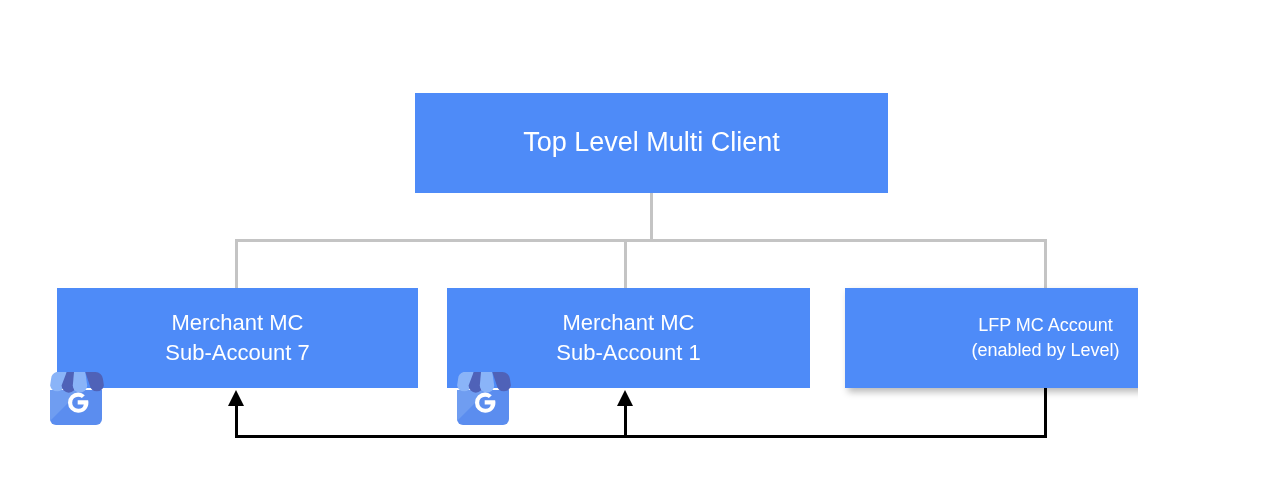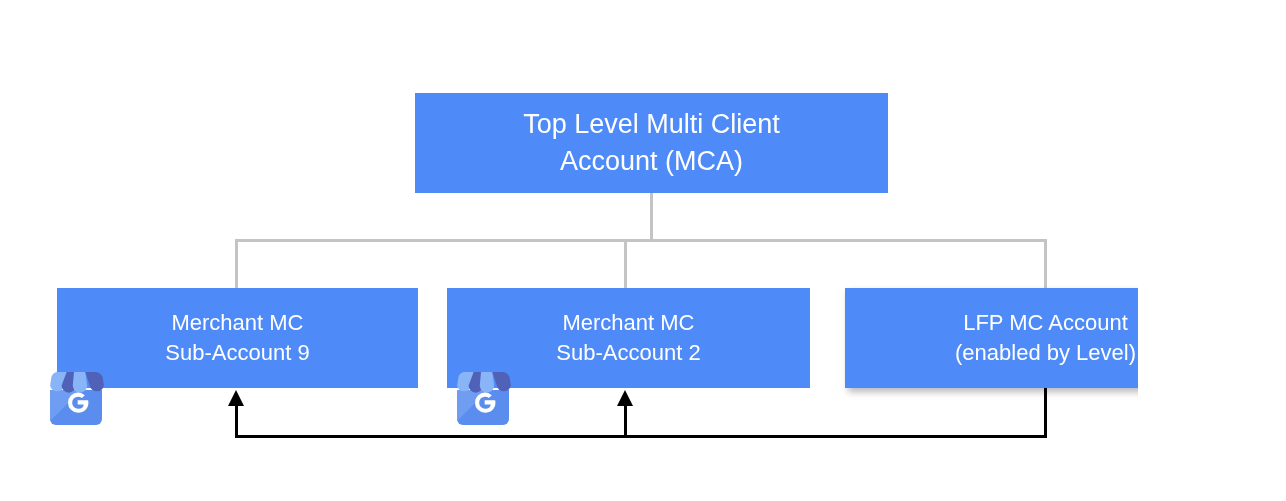--- a/index.html
+++ b/index.html
@@ -57,21 +57,21 @@
     top: 288px;
     width: 363px;
     height: 100px;
     font-size: 22px;
   }
   #node-lfp {
     left: 845px;
     top: 288px;
     width: 401px;
     height: 100px;
-    font-size: 22px;
+    font-size: 18px;
     box-shadow: 3px 4px 7px rgba(0,0,0,0.28);
   }
 
   
   .grey-v, .grey-h {
     position: absolute;
     background: #c4c4c4;
     z-index: 2;
   }
   .grey-v { width: 3px; }
@@ -124,35 +124,34 @@
 
   <div class="grey-v" id="conn-top-stem"></div>
   <div class="grey-h" id="conn-bus"></div>
   <div class="grey-v" id="conn-drop-1"></div>
   <div class="grey-v" id="conn-drop-2"></div>
   <div class="grey-v" id="conn-drop-3"></div>
 
   <div class="node" id="node-top">
     <span class="lines">
       <span class="ln">Top Level Multi Client</span>
-      <span class="ln">Account (MCA)</span>
     </span>
   </div>
 
   <div class="node" id="node-sub1">
     <span class="lines">
       <span class="ln">Merchant MC</span>
-      <span class="ln">Sub-Account 9</span>
+      <span class="ln">Sub-Account 7</span>
     </span>
   </div>
 
   <div class="node" id="node-sub2">
     <span class="lines">
       <span class="ln">Merchant MC</span>
-      <span class="ln">Sub-Account 2</span>
+      <span class="ln">Sub-Account 1</span>
     </span>
   </div>
 
   <div class="node" id="node-lfp">
     <span class="lines">
       <span class="ln">LFP MC Account</span>
       <span class="ln">(enabled by Level)</span>
     </span>
   </div>
 

